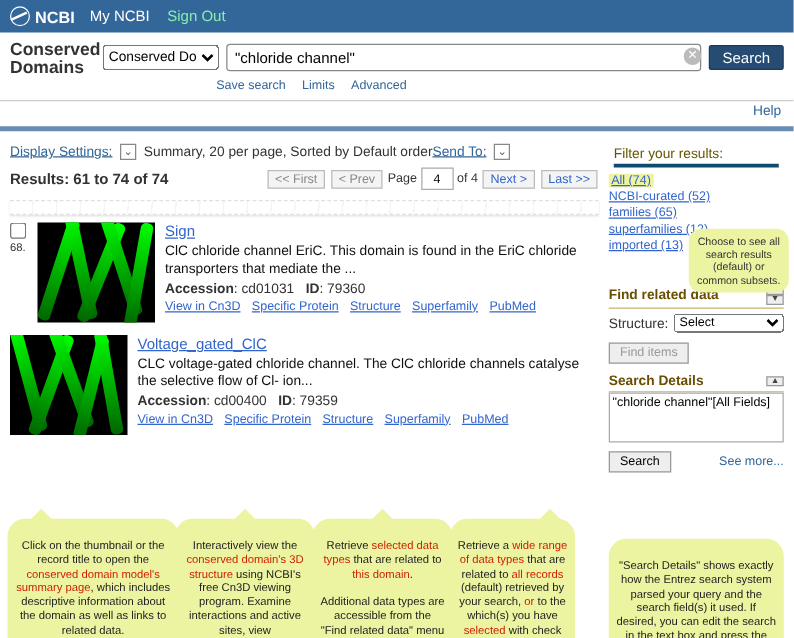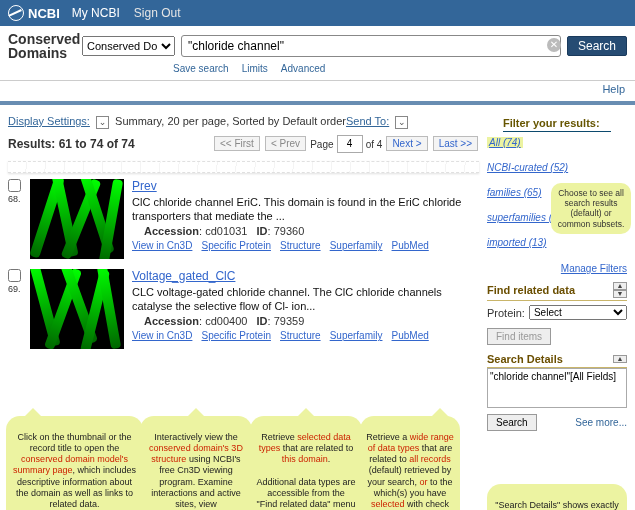--- a/index.html
+++ b/index.html
@@ -36,25 +36,25 @@
   .pg-input { width:20px; text-align:center; border:1px solid #aaa; height:14px;}
   .torn { height:10px; background: repeating-linear-gradient(95deg,#fff 0 18px,#eee 18px 19px); filter:drop-shadow(0 1px 1px #ccc); margin:2px 0 6px; border-top:1px dashed #ccc; border-bottom:1px dashed #ccc; opacity:.6;}
   .result { display:flex; margin-bottom:10px; }
   .result .left { width:22px; font-size:9px; }
   .result .left input{ margin:0 0 2px 0;}
   .thumb { width:94px; height:80px; background:#000; margin-right:8px; position:relative; overflow:hidden; cursor:pointer;}
   .thumb .bar { position:absolute; width:10px; height:84px; background:linear-gradient(#0f0,#060); border-radius:4px; }
   .result .body { flex:1; font-size:11px; }
   .result .body .rtitle { color:#3366CC; text-decoration:underline; font-size:12px; }
   .result .body .desc { margin:2px 0; color:#111; line-height:1.3;}
-  .result .body .meta { margin-bottom:2px;margin-left:12px; }
+  .result .body .meta { margin-bottom:2px; }
   .result .body .meta b { font-weight:bold; }
   .result .body .links a { margin-right:6px; text-decoration:underline; font-size:10px;}
-  .aside .sect-title { font-weight:bold; color:#665500; font-size:11px; margin:6px 16px 4px; padding-bottom:2px; border-bottom:1px solid #0c4a6e;}
-  .filter-list a { display:block; font-size:10px; color:#3366CC; text-decoration:underline; margin-bottom:14px;font-style:italic;}
+  .aside .sect-title { font-weight:normal; color:#665500; font-size:11px; margin:6px 4px 4px; padding-bottom:2px; border-bottom:3px solid #0c4a6e;}
+  .filter-list a { display:block; font-size:10px; color:#3366CC; text-decoration:underline; margin-bottom:2px;}
   .aside .db-row { display:flex; align-items:center; gap:4px; margin:4px 0;}
   .aside select, .aside textarea, .aside button { font-size:10px; }
   .aside textarea { width:100%; height:40px; resize:none; font-family:Arial; padding:2px; box-sizing:border-box; border:1px solid #aaa;}
   .mini-btn { background:#eee; border:1px solid #999; padding:2px 8px; cursor:pointer; margin-top:4px;}
   .tip { position:absolute; background:#ECF3A1; border-radius:14px; padding:16px 6px; font-size:9px; text-align:center; line-height:1.25; color:#222; width:100px; box-shadow:none;margin-top:43px;}
   .tip .red { color:#cc2200; }
   .tip:before { content:""; position:absolute; top:-18px; left:50%; margin-left:-10px; border:10px solid transparent; border-bottom-color:#ECF3A1;}
   .tip.up-left:before { left:20%; }
   .tip.up-right:before { left:80%; }
   .tip.no-tail:before { display:none;}
@@ -69,21 +69,21 @@
 </head>
 <body>
 
 <div class="hdr">
   <div class="logo">
     <span class="logo-icon"></span>
     <span>NCBI</span>
   </div>
   <div class="right">
     <a style="color:#fff">My NCBI</a>
-    <a style="color:#e5e5e5">Sign Out</a>
+    <a style="color:#86efac">Sign Out</a>
   </div>
 </div>
 
 <div class="subhdr">
   <div class="title">Conserved Domains</div>
   <select><option>Conserved Do</option></select>
   <div class="searchbox-wrap">
     <input class="searchbox" value="&quot;chloride channel&quot;" style="">
     <span class="clear-x">✕</span>
   </div>
@@ -136,43 +136,39 @@
         <span>68.</span>
       </div>
       <div class="thumb">
         <div class="bar" style="left:12px;top:-4px;transform:rotate(18deg)"></div>
         <div class="bar" style="left:30px;top:-6px;transform:rotate(-12deg)"></div>
         <div class="bar" style="left:46px;top:-2px;transform:rotate(22deg)"></div>
         <div class="bar" style="left:62px;top:-8px;transform:rotate(-18deg)"></div>
         <div class="bar" style="left:76px;top:0;transform:rotate(10deg)"></div>
       </div>
       <div class="body">
-        <a class="rtitle">Prev</a>
+        <a class="rtitle">Sign</a>
         <div class="desc">ClC chloride channel EriC. This domain is found in the EriC chloride transporters that mediate the ...</div>
         <div class="meta">
           <b>Accession</b>:
           <span>cd01031</span>&nbsp;&nbsp;
           <b>ID</b>:
           <span>79360</span>
         </div>
         <div class="links">
           <a>View in Cn3D</a>
           <a>Specific Protein</a>
           <a>Structure</a>
           <a>Superfamily</a>
           <a>PubMed</a>
         </div>
       </div>
     </div>
 
     <div class="result">
-      <div class="left">
-        <input type="checkbox" style=""><br>
-        <span>69.</span>
-      </div>
       <div class="thumb">
         <div class="bar" style="left:10px;top:-6px;transform:rotate(-15deg)"></div>
         <div class="bar" style="left:28px;top:-2px;transform:rotate(20deg)"></div>
         <div class="bar" style="left:44px;top:-8px;transform:rotate(-20deg)"></div>
         <div class="bar" style="left:60px;top:0;transform:rotate(14deg)"></div>
         <div class="bar" style="left:74px;top:-4px;transform:rotate(-10deg)"></div>
       </div>
       <div class="body">
         <a class="rtitle">Voltage_gated_ClC</a>
         <div class="desc">CLC voltage-gated chloride channel. The ClC chloride channels catalyse the selective flow of Cl- ion...</div>
@@ -220,21 +216,21 @@
     <div style="text-align:right;margin-top:6px;"><a style="font-size:10px;text-decoration:underline;">Manage Filters</a></div>
 
     <div class="section-head">
       <span class="t">Find related data</span>
       <div class="spin">
           <span>▲</span>
           <span>▼</span>
         </div>
     </div>
     <div class="db-row">
-      <span>Protein:</span>
+      <span>Structure:</span>
       <select style="flex:1"><option>Select</option></select>
     </div>
     <button class="mini-btn" disabled="" style="color:#999">Find items</button>
 
     <div class="section-head">
       <span class="t">Search Details</span>
       <div class="spin">
           <span>▲</span>
         </div>
     </div>

